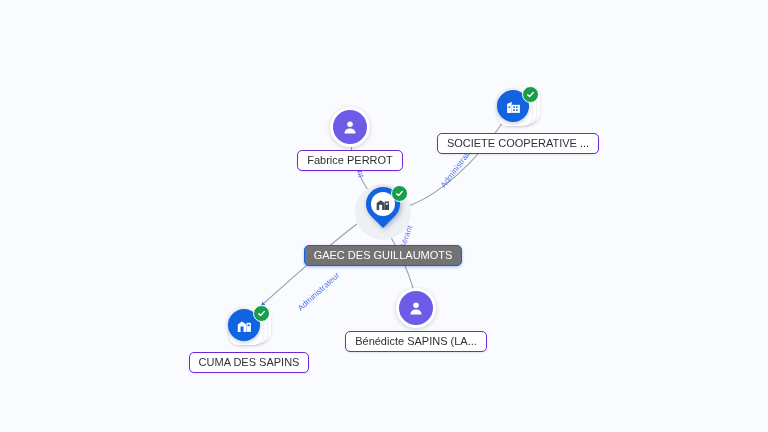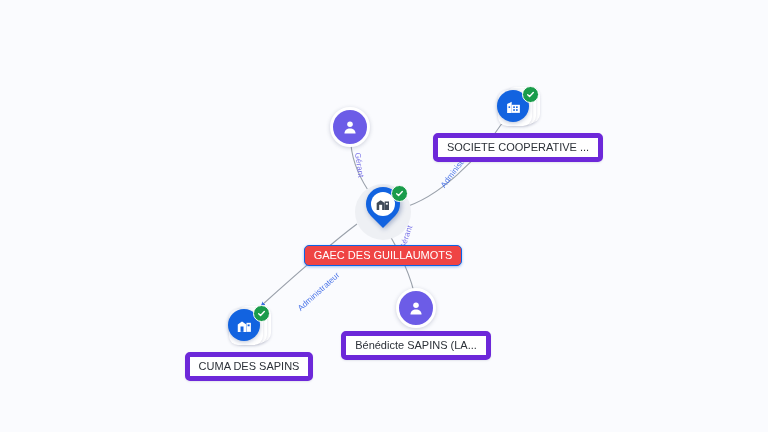--- a/index.html
+++ b/index.html
@@ -142,25 +142,25 @@
     border-radius: 5px;
     font-size: 11px;
     line-height: 12px;
     white-space: nowrap;
     position: relative;
     z-index: 5;
   }
   .chip-plain {
     background: #ffffff;
     color: #2c3138;
-    border: 5px solid #6d28d9;
+    border: 1px solid #6d28d9;
     box-shadow: 0 1px 2px rgba(40,50,90,0.10);
   }
   .chip-selected {
-    background: #ef4444;
+    background: #737373;
     color: #ffffff;
     border: 1px solid #0b63e5;
     box-shadow: 0 1px 3px rgba(11,99,229,0.40);
   }
 
   
   .edge-label {
     position: absolute;
     font-size: 8px;
     color: #7a73e8;
@@ -201,20 +201,21 @@
 
   <div class="edge-label blue" style="left:296px; top:306px; transform: rotate(-42deg);">Administrateur</div>
 
   <div class="node" style="left:302px; top:107px; width:96px;">
     <div class="person-avatar">
       <svg width="18" height="18" viewBox="0 0 24 24" aria-hidden="true">
         <circle cx="12" cy="8.2" r="3.7" fill="#ffffff"></circle>
         <path d="M4.6 20.5c0-4.1 3.3-6.6 7.4-6.6s7.4 2.5 7.4 6.6z" fill="#ffffff"></path>
       </svg>
     </div>
+    <div class="chip chip-plain">Fabrice PERROT</div>
   </div>
 
   <div class="node" style="left:452px; top:86px; width:132px;">
     <div class="company-wrap">
       <div class="stack-sheet sheet-a"></div>
       <div class="stack-sheet sheet-b"></div>
       <div class="stack-sheet sheet-c"></div>
       <div class="company-disc">
         <svg width="17" height="17" viewBox="0 0 24 24" aria-hidden="true">
           <path d="M3 21V8.6l6.4-3.3V21z" fill="#ffffff"></path>

